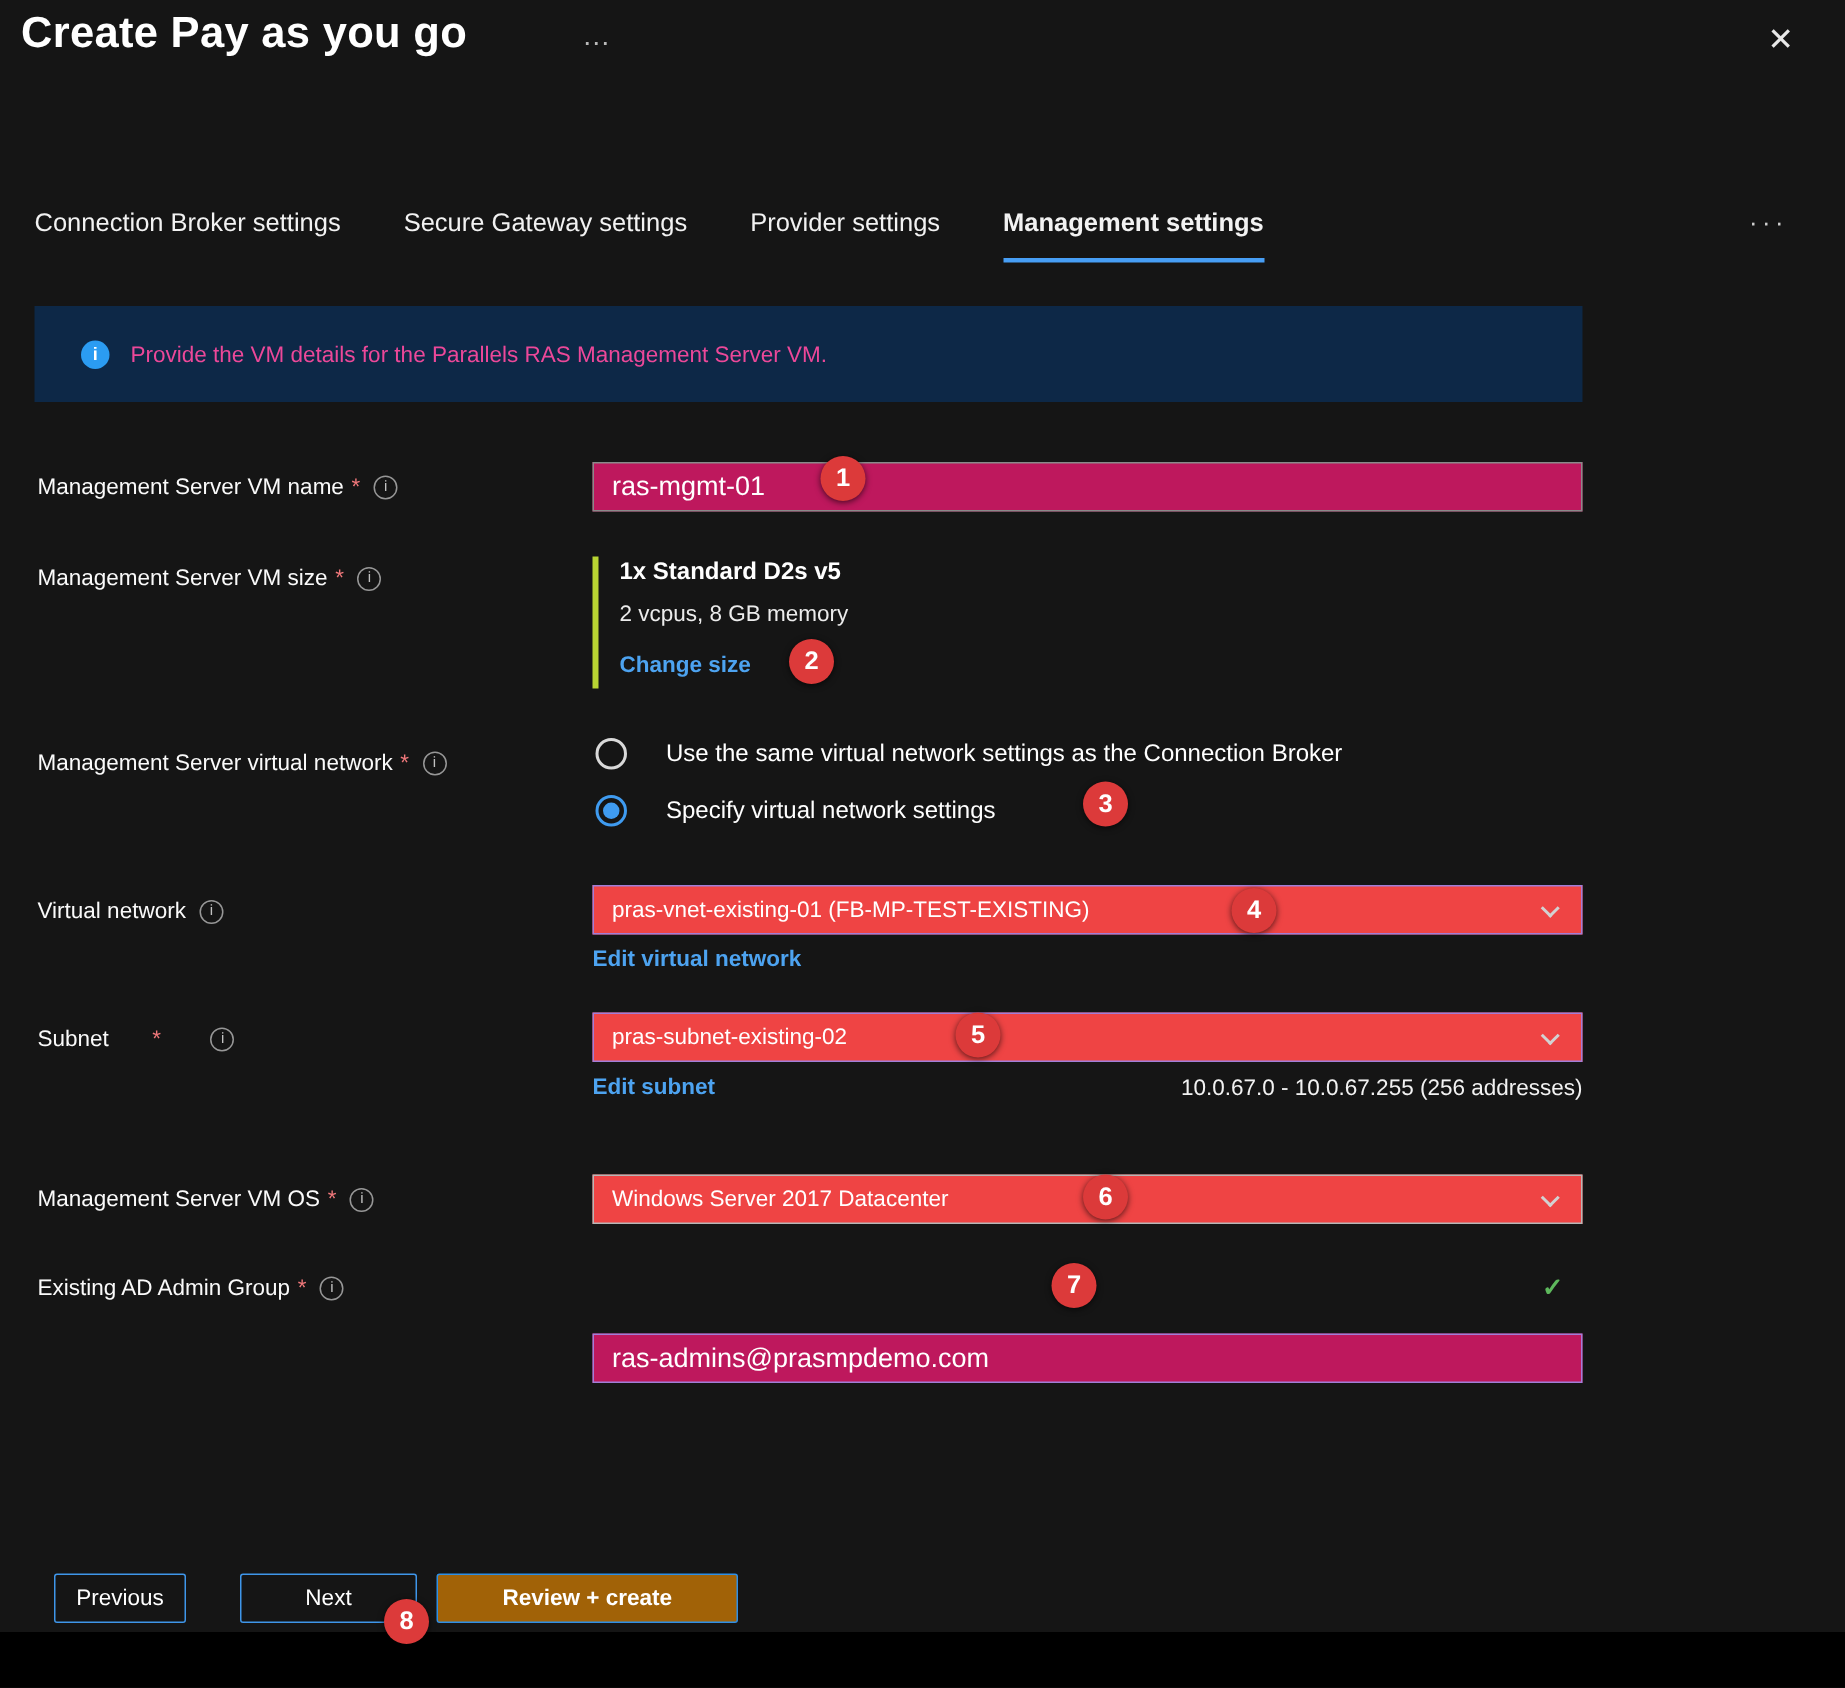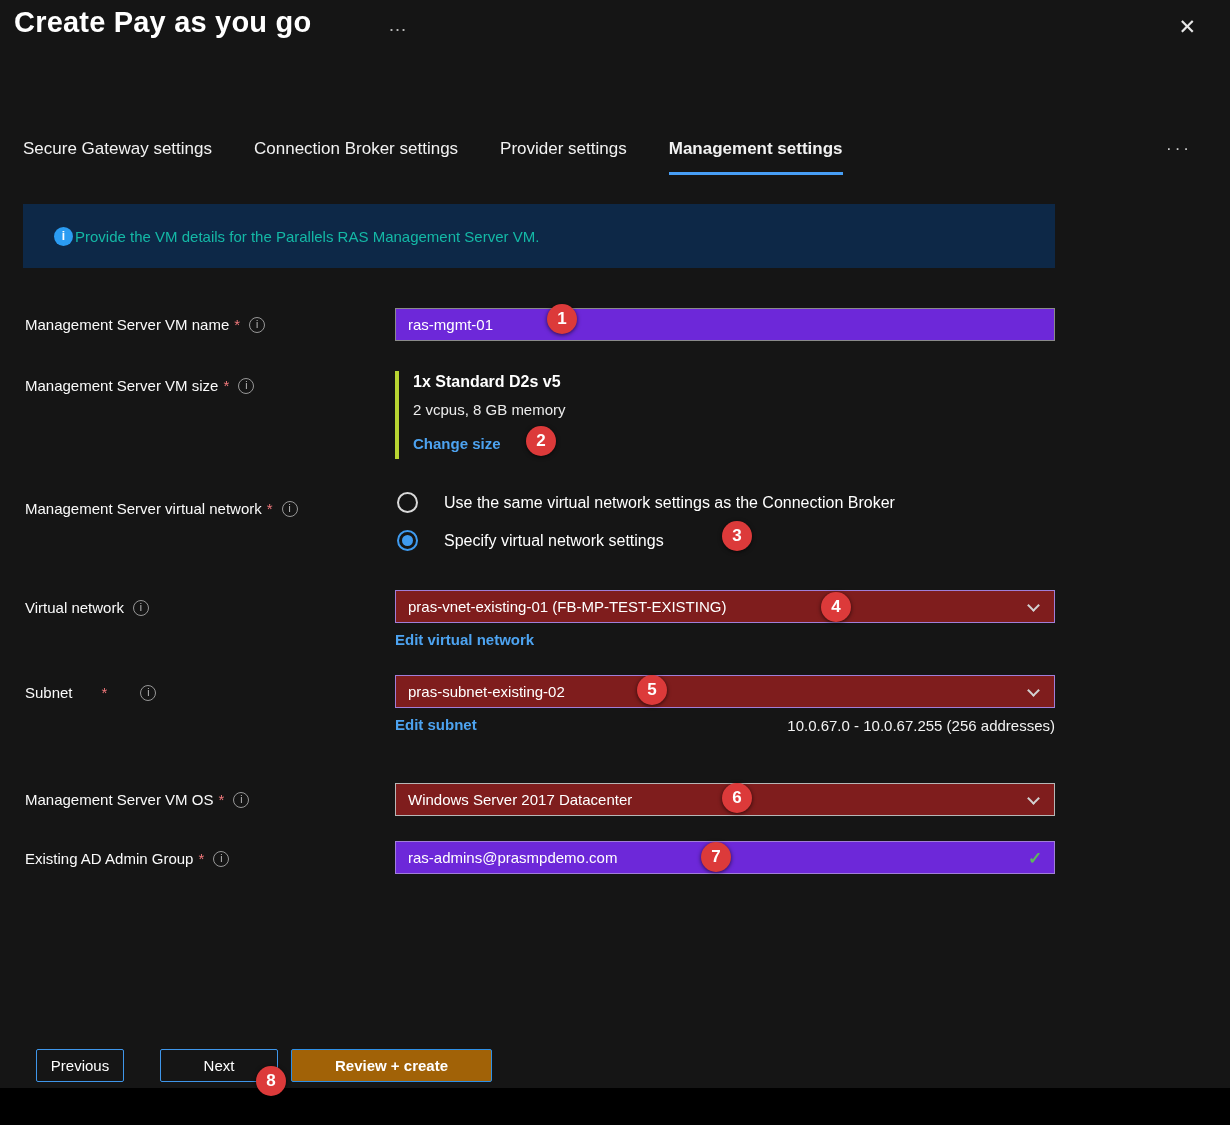--- a/index.html
+++ b/index.html
@@ -43,21 +43,21 @@
   
   .banner {
     position:absolute; left:23px; top:204px; width:1032px; height:64px;
     background:#0d2847; display:flex; align-items:center;
   }
   .banner-icon {
     margin-left:31px; width:19px; height:19px; border-radius:50%;
     background:#2b9cf2; color:#fff; font-size:12px; font-weight:700;
     display:flex; align-items:center; justify-content:center; flex:0 0 auto;
   }
-  .banner-text { margin-left:2px; font-size:15px; color:#14b8a6; }
+  .banner-text { margin-left:14px; font-size:15px; color:#ec4899; }
 
   
   .field-label {
     position:absolute; left:25px; font-size:15px; color:#fafafa;
     display:flex; align-items:center; white-space:nowrap;
   }
   .req { color:#f0787b; margin-left:5px; }
   .info-i {
     width:16px; height:16px; border:1px solid #979797; border-radius:50%;
     color:#c2c2c2; font-size:10px; display:inline-flex;
@@ -69,35 +69,35 @@
   .lbl-vm-size { top:377px; }
   .lbl-vnet-choice { top:500px; }
   .lbl-virtual-network { top:599px; }
   .lbl-subnet { top:684px;gap:24px; }
   .lbl-vm-os { top:791px; }
   .lbl-ad-group { top:850px; }
 
   
   .text-input {
     position:absolute; left:395px; width:660px; height:33px;
-    background:#6d28d9; border:1px solid #8a8a8a; color:#fff;
-    font-size:15px; padding:0 12px; font-family:inherit; outline:none;
-  }
-  .purple { border-color:#a17ed8; }
+    background:#be185d; border:1px solid #8a8a8a; color:#fff;
+    font-size:18px; padding:0 12px; font-family:inherit; outline:none;
+  }
+  .purple { border-color:#a17ed8;margin-top:48px; }
   .inp-vm-name { top:308px; }
   .inp-ad-group { top:841px; padding-right:40px; }
 
   .check-mark {
     position:absolute; left:1028px; top:848px;
     color:#5db85c; font-size:17px; font-weight:700;
   }
 
   .dropdown {
     position:absolute; left:395px; width:660px; height:33px;
-    background:#7f1d1d; border:1px solid #8a8a8a;
+    background:#ef4444; border:1px solid #8a8a8a;
     display:flex; align-items:center; padding:0 36px 0 12px;
     font-size:15px; color:#fff; cursor:pointer;
   }
   .dd-vnet { top:590px; border-color:#a17ed8; }
   .dd-subnet { top:675px; border-color:#a17ed8; }
   .dd-os { top:783px; border-color:#b7b7b7; }
   .chev {
     position:absolute; right:16px; top:10px;
     width:9px; height:9px;
     border-right:2px solid #d2d2d2; border-bottom:2px solid #d2d2d2;
@@ -171,22 +171,22 @@
 </head>
 <body>
 
 <div class="page">
 
   <h1 class="page-title">Create Pay as you go</h1>
   <span class="title-more">…</span>
   <button class="close-btn"><span>✕</span></button>
 
   <nav class="tabs">
+    <div class="tab"><span>Connection Broker settings</span></div>
     <div class="tab"><span>Secure Gateway settings</span></div>
-    <div class="tab"><span>Connection Broker settings</span></div>
     <div class="tab"><span>Provider settings</span></div>
     <div class="tab active"><span>Management settings</span></div>
   </nav>
   <span class="tabs-more">···</span>
 
   <div class="banner">
     <span class="banner-icon">i</span>
     <span class="banner-text">Provide the VM details for the Parallels RAS Management Server VM.</span>
   </div>
 

